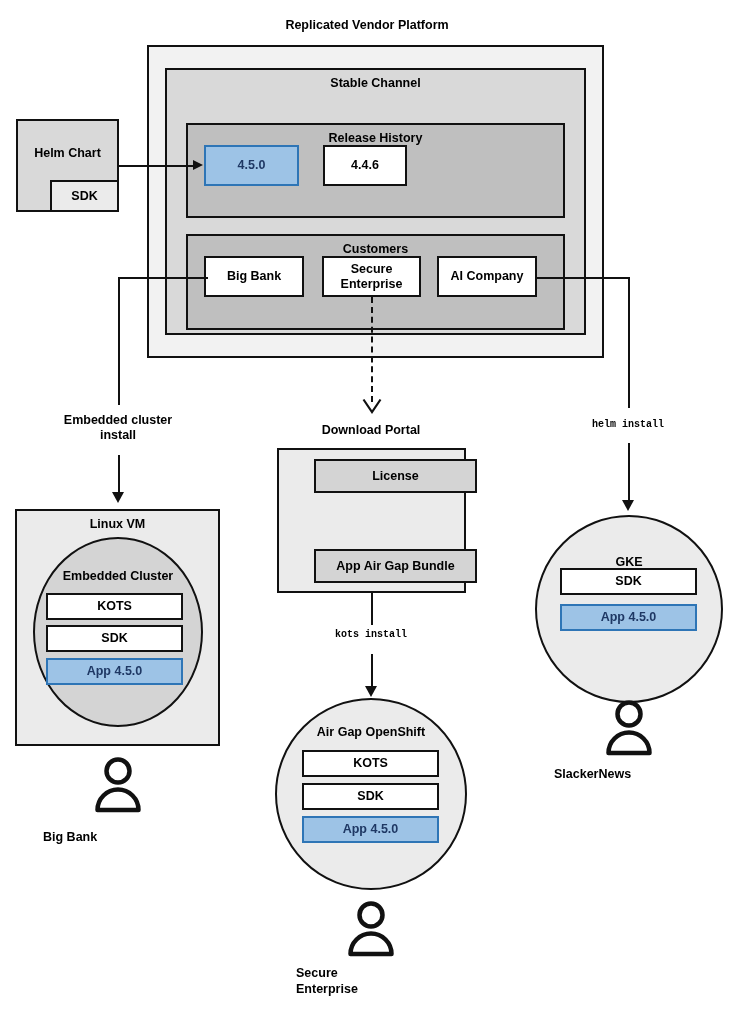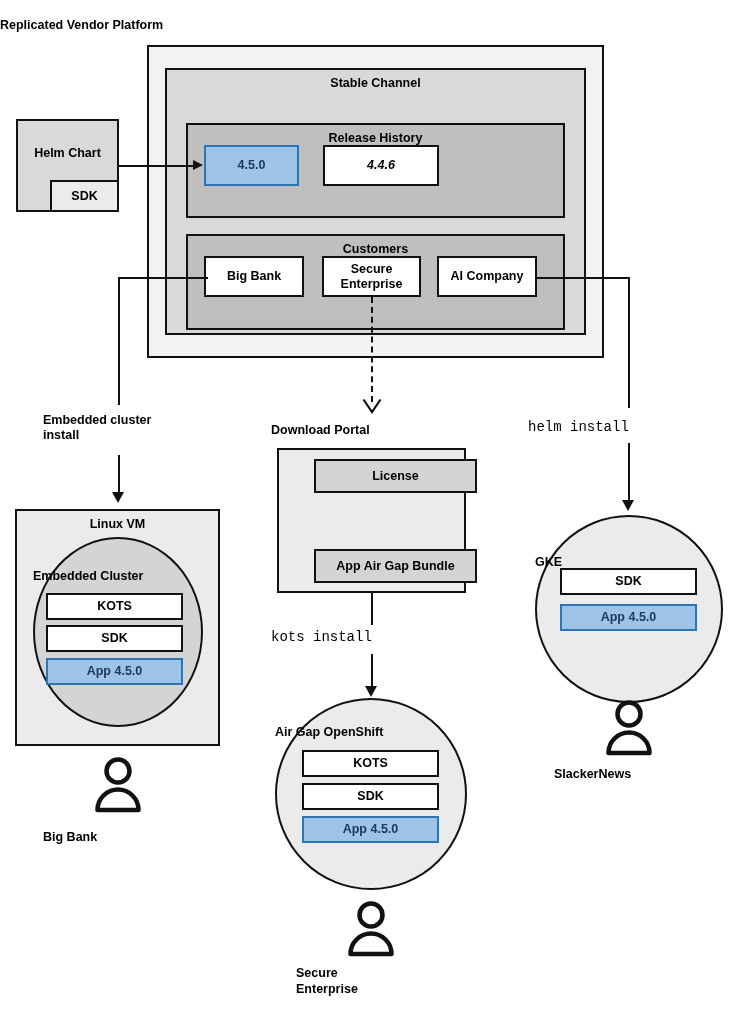--- a/index.html
+++ b/index.html
@@ -48,30 +48,31 @@
   .blue {
     background: #9dc3e6;
     border: 2px solid #2e75b6;
     color: #1f3864;
   }
 
   
   .title {
     font-weight: bold;
     font-size: 12.5px;
+    text-align: center;
     line-height: 1.2;
     white-space: nowrap;
   }
   .title-wrap { white-space: normal; }
 
   .mono {
     font-family: "Liberation Mono", monospace;
-    font-weight: normal;
-    font-size: 14px;
-    text-align: left;
+    font-weight: bold;
+    font-size: 10px;
+    text-align: center;
     white-space: nowrap;
   }
 
   
   .circle {
     border: 2.5px solid #111111;
     border-radius: 50%;
     background: #ebebeb;
   }
   .circle.dark { background: #d4d4d4; }
@@ -124,21 +125,21 @@
   </div>
 
   <div class="abs box fill-inner top-label" style="left:186px; top:108px; width:379px; height:95px;">
     <span class="title">Release History</span>
   </div>
 
   <div class="abs box blue" style="left:204px; top:145px; width:95px; height:41px;">
     <span>4.5.0</span>
   </div>
 
-  <div class="abs box fill-white" style="left:323px; top:145px; width:116px; height:41px;font-style:italic;">
+  <div class="abs box fill-white" style="left:323px; top:145px; width:84px; height:41px;">
     <span>4.4.6</span>
   </div>
 
   <div class="abs box fill-inner top-label" style="left:186px; top:219px; width:379px; height:96px;">
     <span class="title">Customers</span>
   </div>
 
   <div class="abs box fill-white" style="left:204px; top:256px; width:100px; height:41px;">
     <span>Big Bank</span>
   </div>

